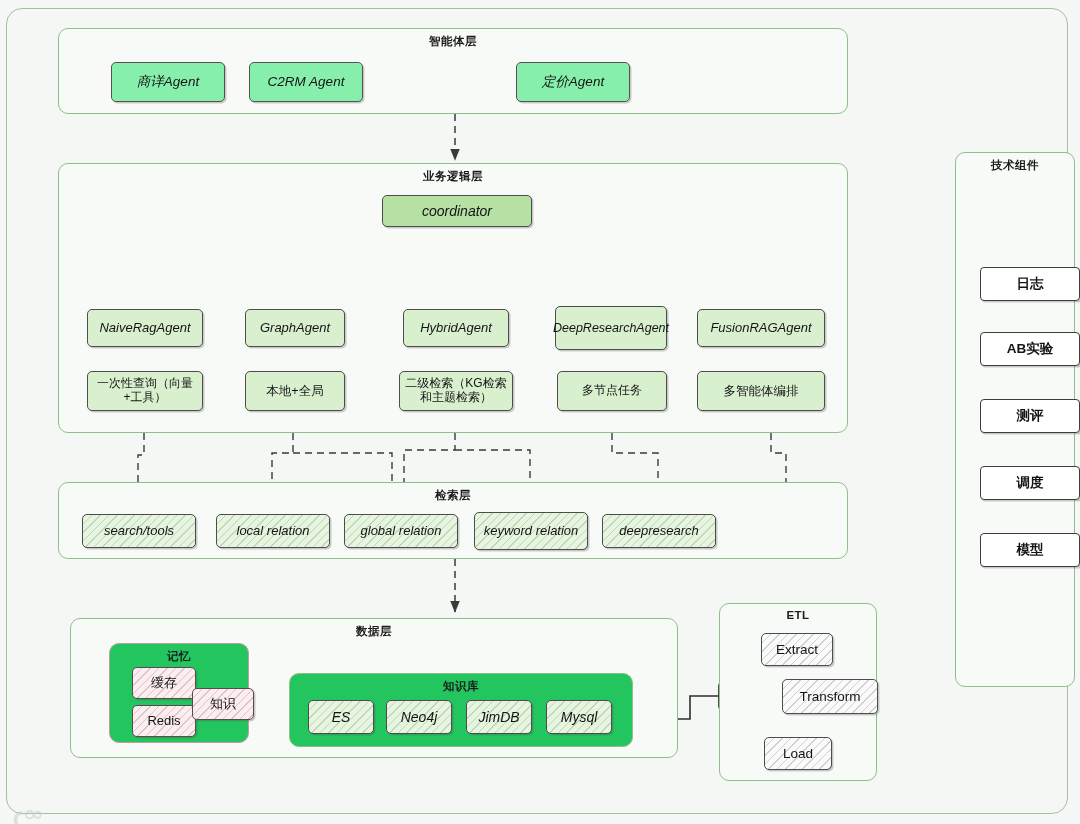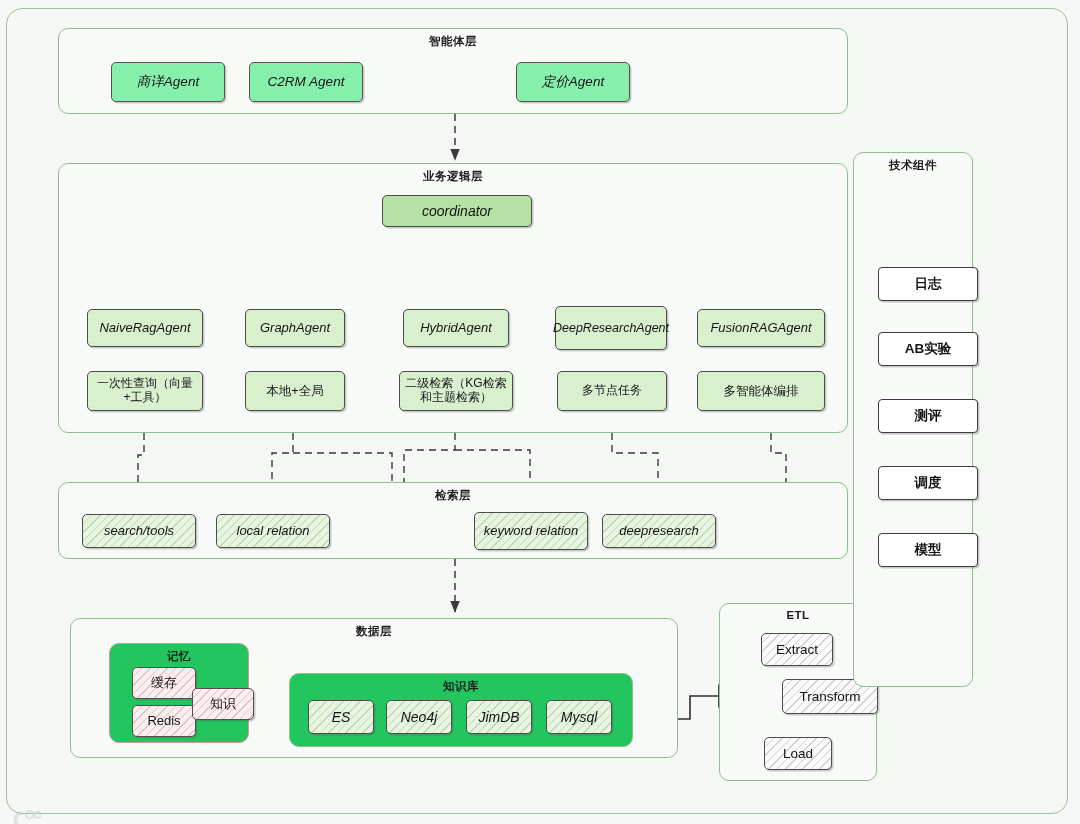--- a/index.html
+++ b/index.html
@@ -136,20 +136,21 @@
     <div class="node green-lite" style="left:340px;top:207px;width:114px;height:40px;font-size:12px;">二级检索（KG检索和主题检索）</div>
     <div class="node green-lite" style="left:498px;top:207px;width:110px;height:40px;font-size:12px;">多节点任务</div>
     <div class="node green-lite" style="left:638px;top:207px;width:128px;height:40px;font-size:12.5px;">多智能体编排</div>
   </div>
 
   <div class="group" style="left:58px;top:482px;width:790px;height:77px;">
     <div class="g-title">检索层</div>
 
     <div class="node hatch-green" style="left:23px;top:31px;width:114px;height:34px;font-size:13px;">search/tools</div>
     <div class="node hatch-green" style="left:157px;top:31px;width:114px;height:34px;font-size:13px;">local relation</div>
+    <div class="node hatch-green" style="left:285px;top:31px;width:114px;height:34px;font-size:13px;">global relation</div>
     <div class="node hatch-green" style="left:415px;top:29px;width:114px;height:38px;font-size:13px;">keyword relation</div>
     <div class="node hatch-green" style="left:543px;top:31px;width:114px;height:34px;font-size:13px;">deepresearch</div>
   </div>
 
   <div class="group" style="left:70px;top:618px;width:608px;height:140px;">
     <div class="g-title">数据层</div>
 
     <div class="group pink white" style="left:38px;top:24px;width:140px;height:100px;">
       <div class="g-title">记忆</div>
       <div class="node hatch-pink" style="left:22px;top:23px;width:64px;height:32px;">缓存</div>
@@ -169,21 +170,21 @@
   <div class="node plain" style="left:718px;top:681px;width:60px;height:30px;font-size:13.5px;">config</div>
 
   <div class="group" style="left:719px;top:603px;width:158px;height:178px;">
     <div class="g-title">ETL</div>
 
     <div class="node hatch-grey" style="left:41px;top:29px;width:72px;height:33px;">Extract</div>
     <div class="node hatch-grey" style="left:62px;top:75px;width:96px;height:35px;">Transform</div>
     <div class="node hatch-grey" style="left:44px;top:133px;width:68px;height:33px;">Load</div>
   </div>
 
-  <div class="group" style="left:853px;top:152px;width:120px;height:535px;">
+  <div class="group" style="left:955px;top:152px;width:120px;height:535px;">
     <div class="g-title">技术组件</div>
 
     <div class="node tech" style="left:24px;top:114px;width:100px;height:34px;">日志</div>
     <div class="node tech" style="left:24px;top:179px;width:100px;height:34px;">AB实验</div>
     <div class="node tech" style="left:24px;top:246px;width:100px;height:34px;">测评</div>
     <div class="node tech" style="left:24px;top:313px;width:100px;height:34px;">调度</div>
     <div class="node tech" style="left:24px;top:380px;width:100px;height:34px;">模型</div>
   </div>
 
   <div class="watermark">

